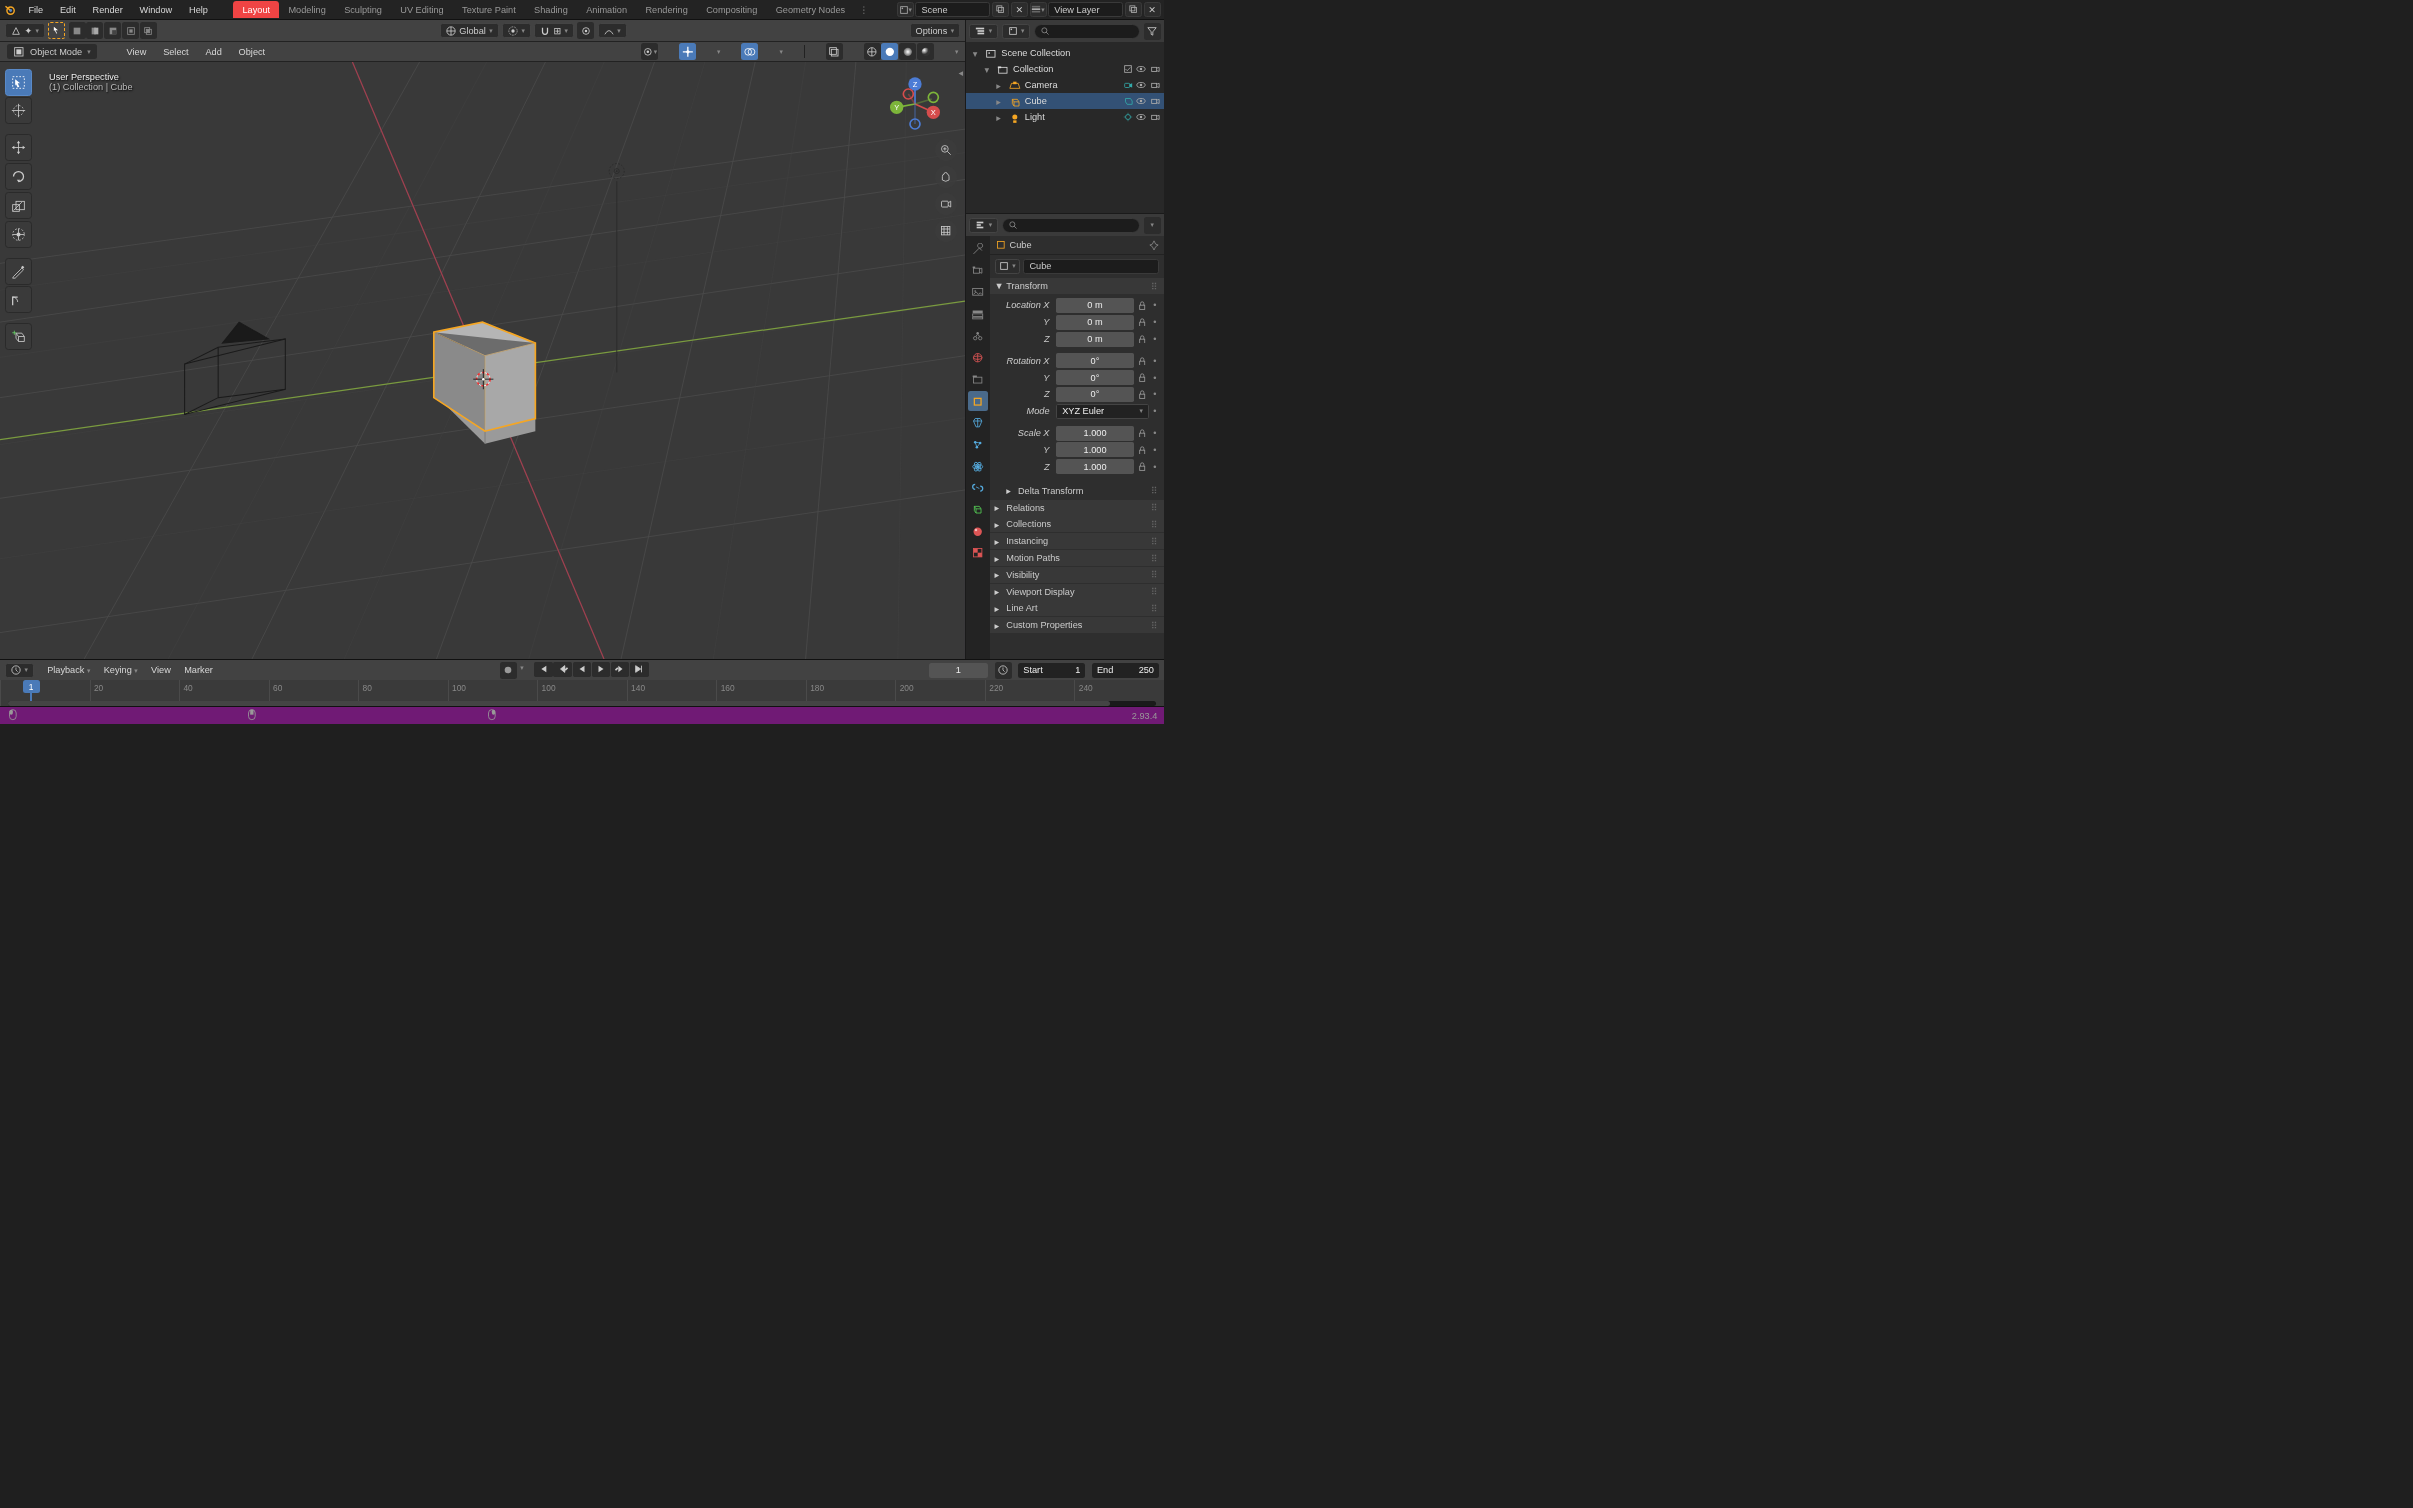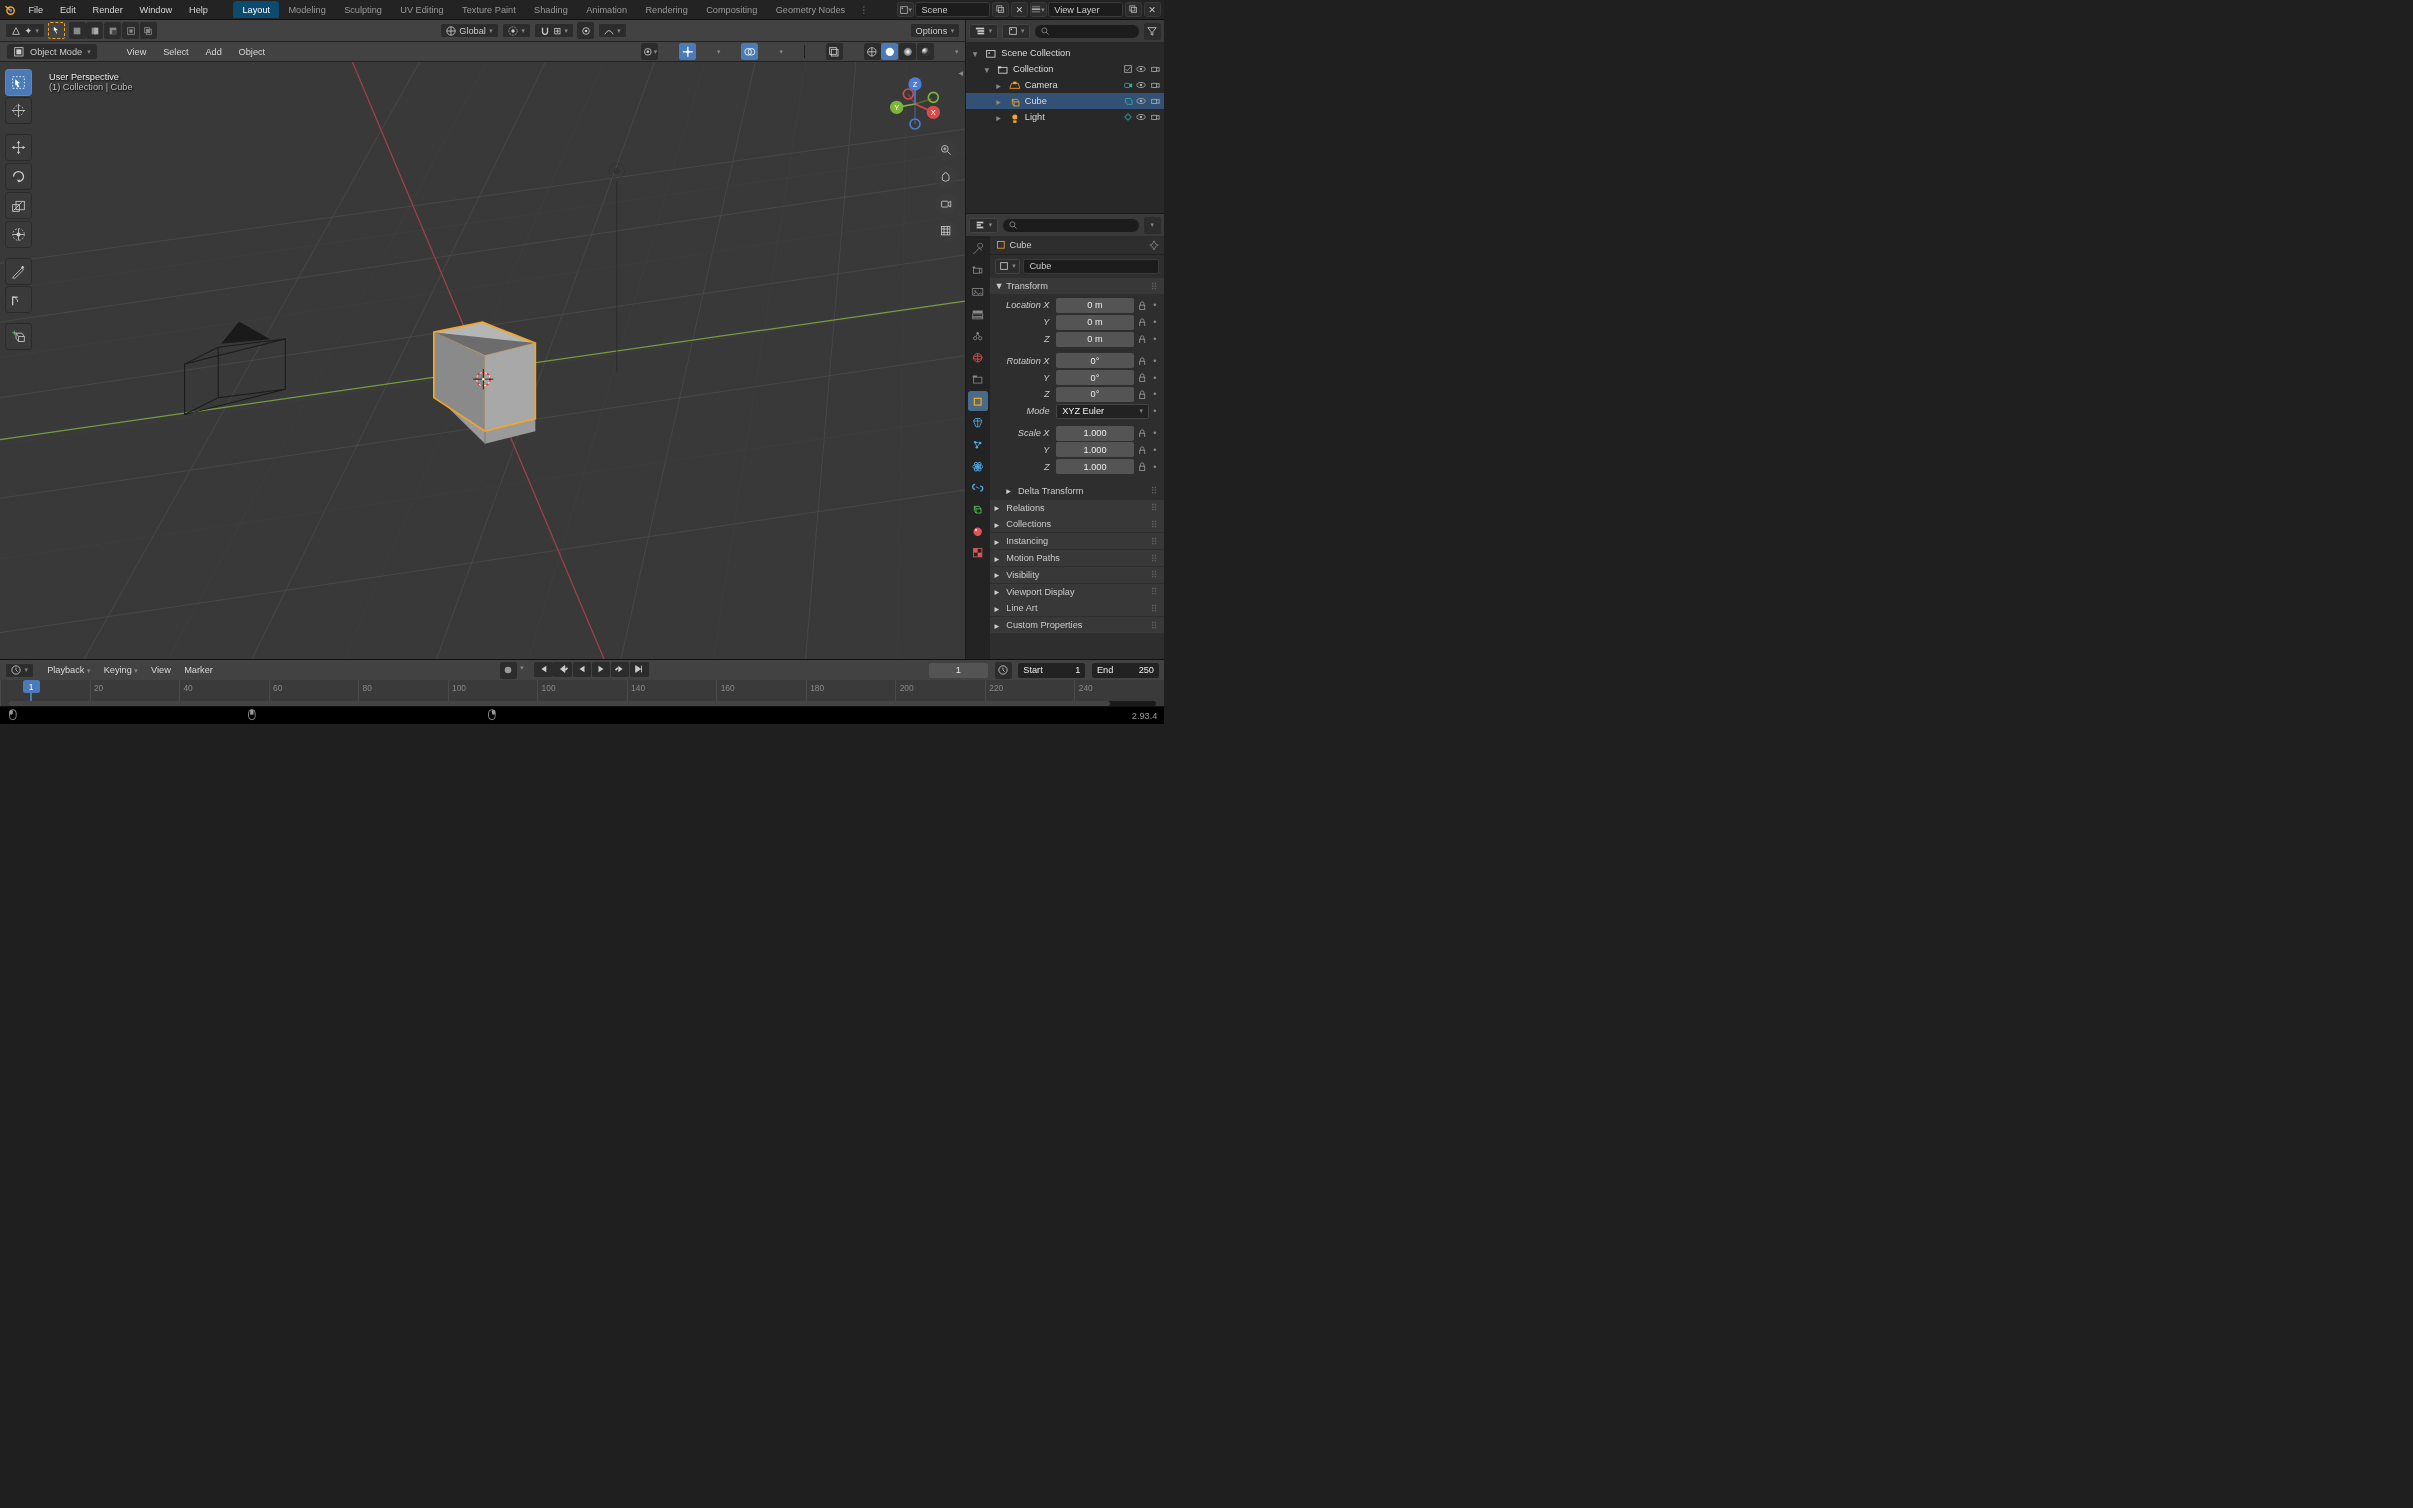--- a/index.html
+++ b/index.html
@@ -6,21 +6,21 @@
 body { background: #1f1f1f; color: #ccc; font-size: 9.2px; overflow: hidden; width: 1164px; height: 727px; }
 
 
 .topbar { height: 20px; background: #232323; display: flex; align-items: center; border-bottom: 0.8px solid #111; }
 .logo { width: 20px; height: 20px; display: flex; align-items: center; justify-content: center; }
 .logo svg { width: 11.7px; height: 11.7px; }
 .menu { display: flex; gap: 0; }
 .menu-item { padding: 3.4px 8.4px; cursor: pointer; color: #d8d8d8; }
 .workspace-tabs { display: flex; margin-left: 17px; }
 .ws-tab { padding: 3.4px 9.2px; cursor: pointer; color: #999; }
-.ws-tab.active { background: #0c4a6e; color: #fff; border-radius: 3.4px 3.4px 0 0; }
+.ws-tab.active { background: #ef4444; color: #fff; border-radius: 3.4px 3.4px 0 0; }
 .top-right { margin-left: auto; display: flex; align-items: center; gap: 1.7px; padding-right: 3.4px; }
 .top-field { background: #1c1c1c; border: 0.8px solid #3a3a3a; height: 15px; padding: 0 5px; border-radius: 2.5px; display: flex; align-items: center; min-width: 75px; color: #ccc; }
 .top-icon-btn { width: 17px; height: 15px; background: #2c2c2c; border: 0.8px solid #3a3a3a; border-radius: 2.5px; display: flex; align-items: center; justify-content: center; cursor: pointer; }
 
 
 .main { display: flex; height: 639px; }
 .viewport-wrap { flex: 1; display: flex; flex-direction: column; position: relative; }
 .right-panel { width: 199px; background: #303030; border-left: 0.8px solid #1a1a1a; display: flex; flex-direction: column; }
 
 
@@ -100,21 +100,21 @@
 .tl-track { flex:1; position:relative; background: linear-gradient(to right, #3a3a3a 0%, #3a3a3a 100%);}
 .tl-ticks { position:absolute; inset:0; display:flex;}
 .tl-tick { flex:1; border-left:0.8px solid #4a4a4a; position:relative; }
 .tl-tick span { position:absolute; top:2.5px; left:3.4px; color:#888; font-size:8.4px;}
 .playhead { position:absolute; left:30px; top:0; bottom:0; width:1.7px; background:#4a7ab8;}
 .playhead-box { position:absolute; top:0; left:-7.5px; width:17px; height:13.4px; background:#4a7ab8; border-radius:2.5px; color:#fff; display:flex; align-items:center; justify-content:center; font-size:8.4px;}
 .tl-scroll { position:absolute; bottom:0; left:8.4px; right:8.4px; height:5px; background:#1a1a1a; border-radius:2.5px;}
 .tl-sthumb { position:absolute; left:0; width:96%; height:100%; background:#444; border-radius:2.5px;}
 
 
-.status { height: 18.4px; background: #000000; border-top: 0.8px solid #111; display: flex; align-items: center; padding: 0 6.7px; gap: 13.4px; color:#999;}
+.status { height: 18.4px; background: #701a75; border-top: 0.8px solid #111; display: flex; align-items: center; padding: 0 6.7px; gap: 13.4px; color:#999;}
 .status .ver { margin-left:auto; }
 .status-icon { display:flex; align-items:center; gap:3.4px; }
 
 .chev { font-size: 6.7px; color: #888; }
 </style>
 </head>
 <body>
 
 <div class="topbar">
   <div class="logo">

